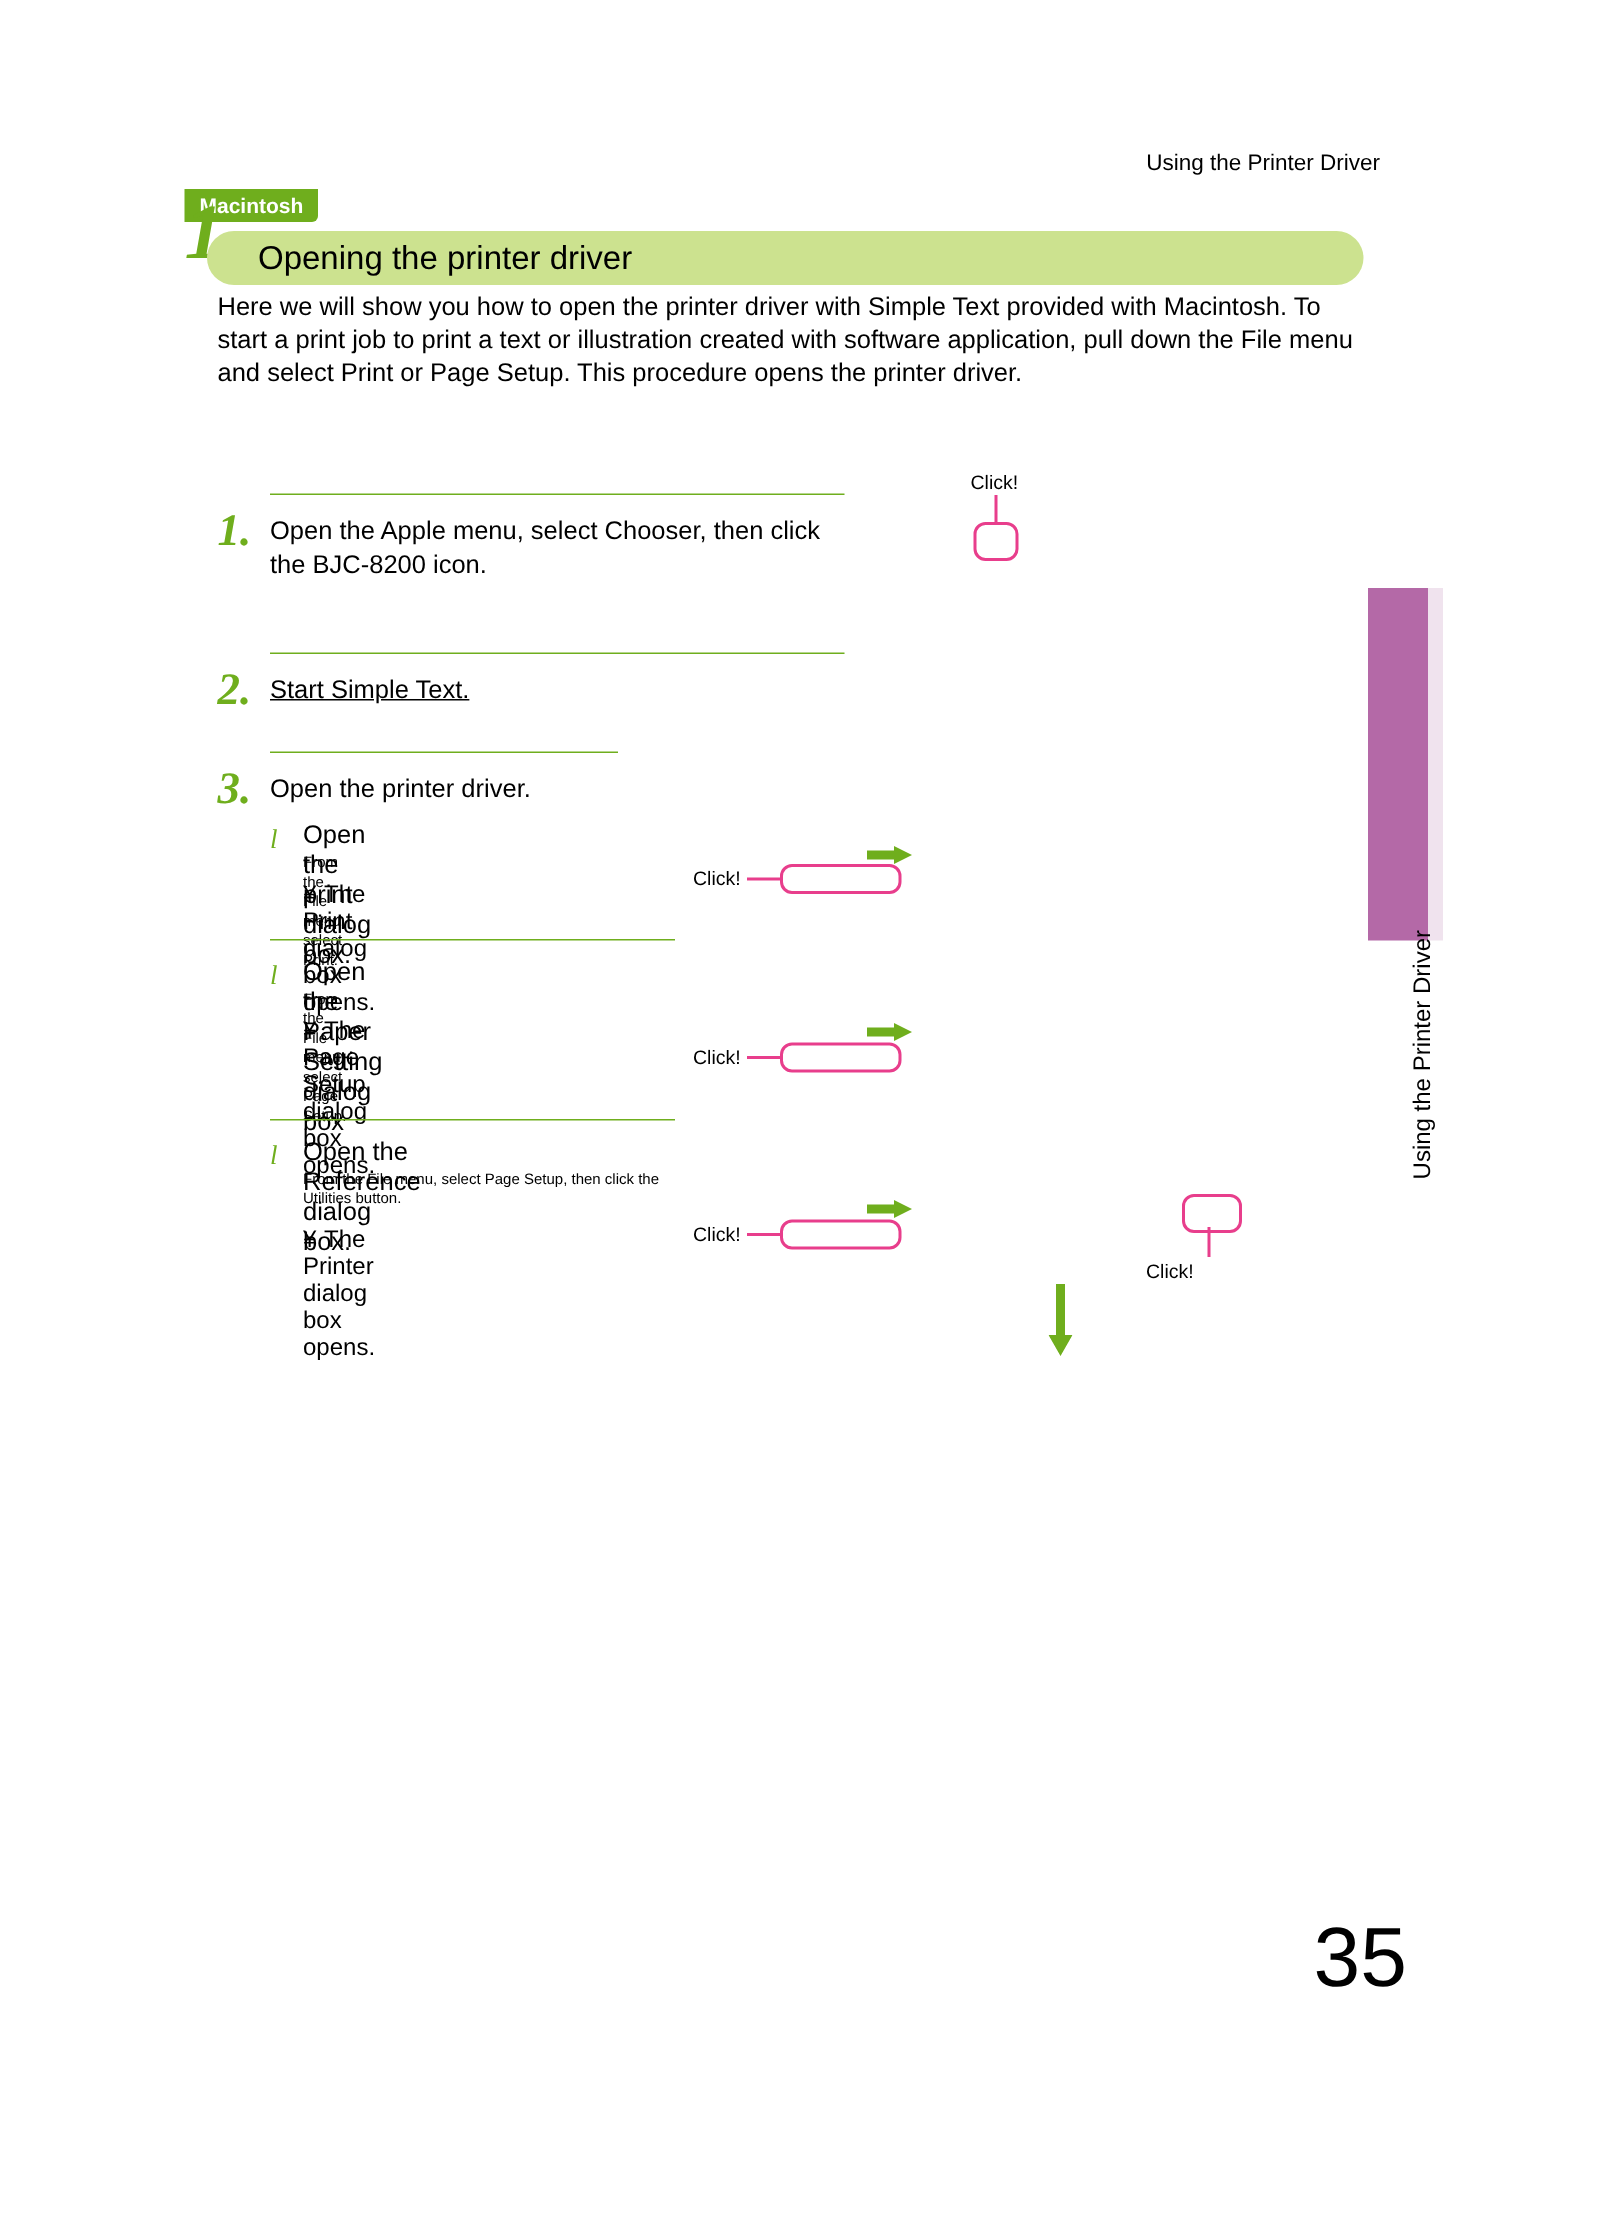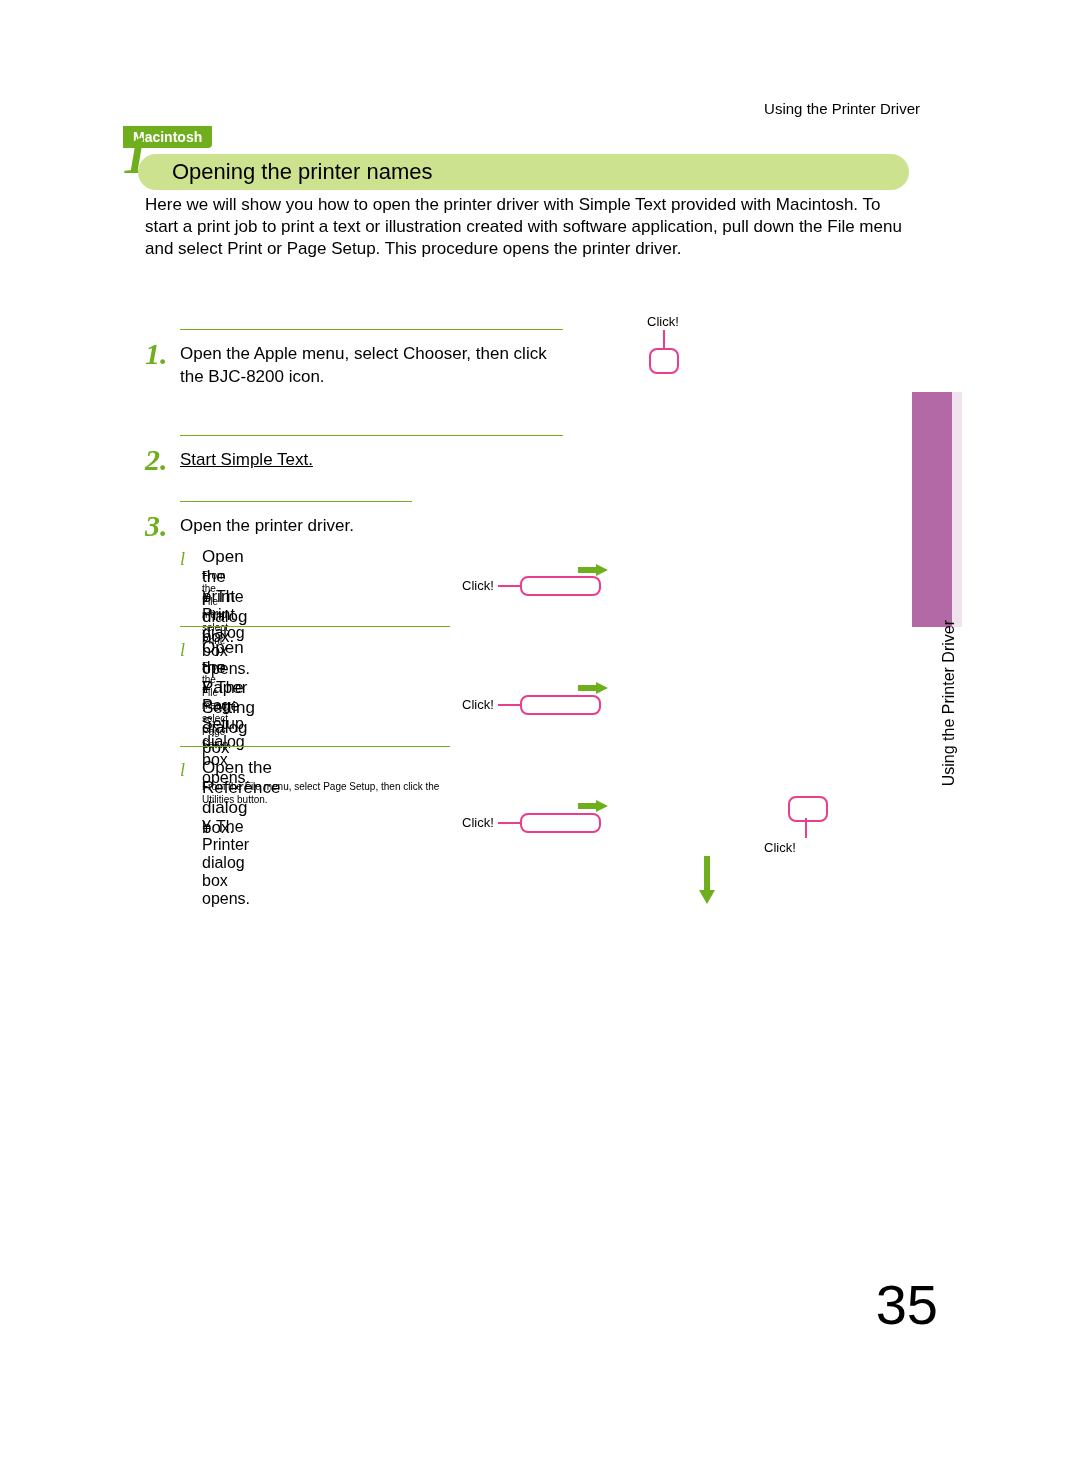--- a/index.html
+++ b/index.html
@@ -38,21 +38,21 @@
 </head>
 <body>
 
 <div class="page">
 
   <div class="header-right">Using the Printer Driver</div>
 
   <div class="os-tag">Macintosh</div>
   <div class="big-num">1</div>
   <div class="section-bar">
-    <span class="section-title">Opening the printer names</span>
+    <span class="section-title">Opening the printer driver</span>
   </div>
 
   <div class="intro">Here we will show you how to open the printer driver with Simple Text provided with Macintosh. To start a print job to print a text or illustration created with software application, pull down the File menu and select Print or Page Setup. This procedure opens the printer driver.</div>
 
 
   <div class="step" style="top:329px;">
     <div class="step-rule" style="left:35px;width:383px;"></div>
     <span class="step-num" style="top:8px;">1.</span>
     <div class="step-body" style="left:35px;top:14px;width:383px;">Open the Apple menu, select Chooser, then click the BJC-8200 icon.</div>
   </div>

